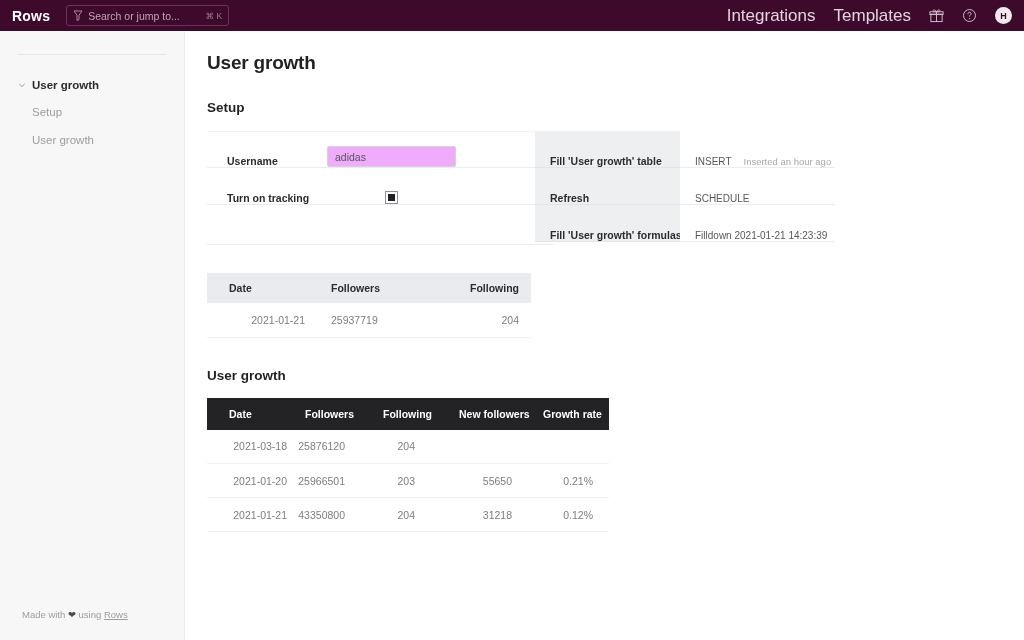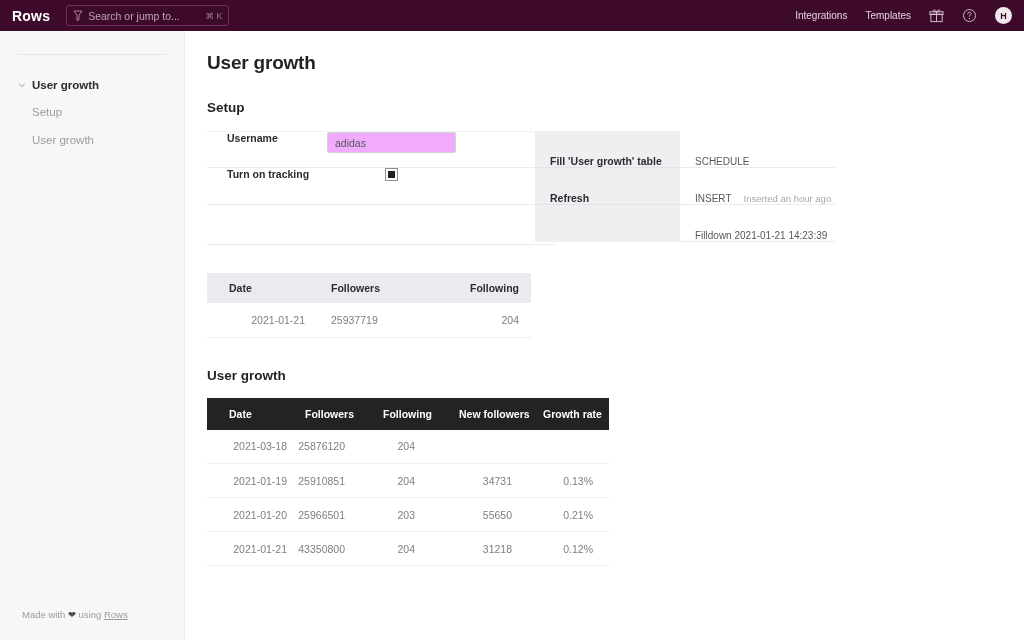--- a/index.html
+++ b/index.html
@@ -30,21 +30,21 @@
   .search-ph {
     color: #c0a4b6; font-size: 10.5px; margin-left: 5px;
     white-space: nowrap; flex: 1 1 auto;
   }
   .search-kbd { color: #9c7b90; font-size: 8.5px; white-space: nowrap; }
 
   .topright {
     margin-left: auto; display: flex; align-items: center;
     gap: 18px; margin-right: 12px;
   }
-  .topnav-link { color: #e3d3dd; font-size: 10px; white-space: nowrap; }
+  .topnav-link { color: #e3d3dd; font-size: 17px; white-space: nowrap; }
   .icon-btn { width: 15px; height: 15px; display: block; }
   .avatar {
     width: 17px; height: 17px; border-radius: 50%;
     background: #f0eaee; color: #3d0a2c;
     font-size: 9px; font-weight: bold;
     display: flex; align-items: center; justify-content: center;
   }
 
   
   .sidebar {
@@ -91,21 +91,21 @@
   }
   .section-h {
     margin: 26px 0 0 22px;
     font-size: 13.5px; font-weight: bold; color: #1f2124;
   }
 
   
   .setup-wrap { position: relative; margin-top: 16px; height: 118px; }
   .setup-form { position: absolute; left: 22px; top: 0; width: 347px; }
   .form-row {
-    height: 37px; display: flex; align-items: flex-start;
+    height: 37px; display: flex; align-items: flex-end;
     border-bottom: 1px solid #ececed;
   }
   .form-row.first { border-top: 1px solid #f3f3f4; }
   .form-label {
     width: 100px; margin-left: 20px;
     font-size: 10.5px; font-weight: bold; color: #2a2c2f;
   }
   .text-input {
     width: 129px; height: 21px;
     border: 1px solid #d2d4d8; border-radius: 2px;
@@ -253,28 +253,31 @@
     </div>
 
     <div class="actions">
       <div class="act-names">
         <div class="act-cell c1">
           <span class="act-name">Fill 'User growth' table</span>
         </div>
         <div class="act-cell">
           <span class="act-name">Refresh</span>
         </div>
+        <div class="act-cell">
+          <span class="act-name">Fill 'User growth' formulas</span>
+        </div>
       </div>
       <div class="act-vals">
-        <div class="act-cell">
-          <span class="act-kind">SCHEDULE</span>
-        </div>
         <div class="act-cell c1">
           <span class="act-kind">INSERT</span>
           <span class="act-meta">Inserted an hour ago</span>
+        </div>
+        <div class="act-cell">
+          <span class="act-kind">SCHEDULE</span>
         </div>
         <div class="act-cell">
           <span class="act-kind">Filldown 2021-01-21 14:23:39</span>
         </div>
       </div>
     </div>
   </div>
 
   <table class="tbl tbl-a">
     <colgroup>
@@ -319,27 +322,20 @@
     </thead>
     <tbody>
       <tr>
         <td class="c0">2021-03-18</td>
         <td class="c1">25876120</td>
         <td class="c2">204</td>
         <td class="c3"></td>
         <td class="c4"></td>
       </tr>
       <tr>
-        <td class="c0">2021-01-19</td>
-        <td class="c1">25910851</td>
-        <td class="c2">204</td>
-        <td class="c3">34731</td>
-        <td class="c4">0.13%</td>
-      </tr>
-      <tr>
         <td class="c0">2021-01-20</td>
         <td class="c1">25966501</td>
         <td class="c2">203</td>
         <td class="c3">55650</td>
         <td class="c4">0.21%</td>
       </tr>
       <tr>
         <td class="c0">2021-01-21</td>
         <td class="c1">43350800</td>
         <td class="c2">204</td>

